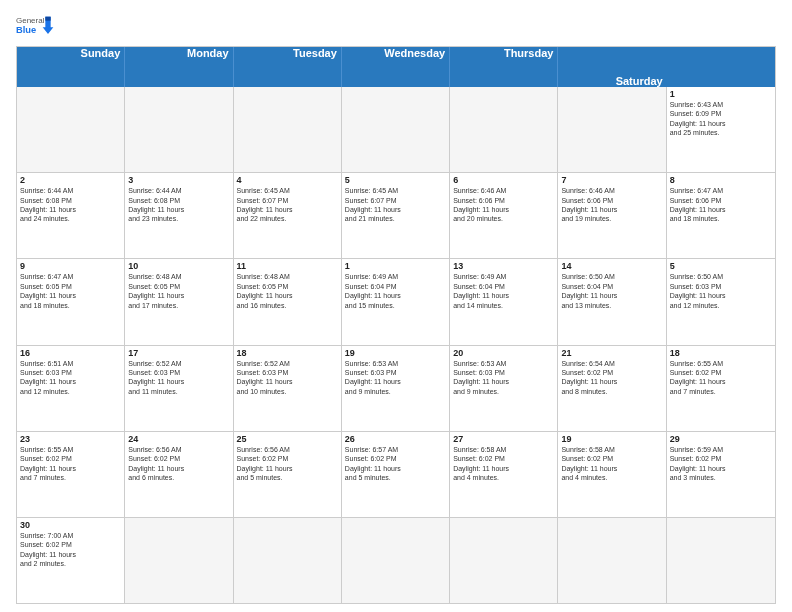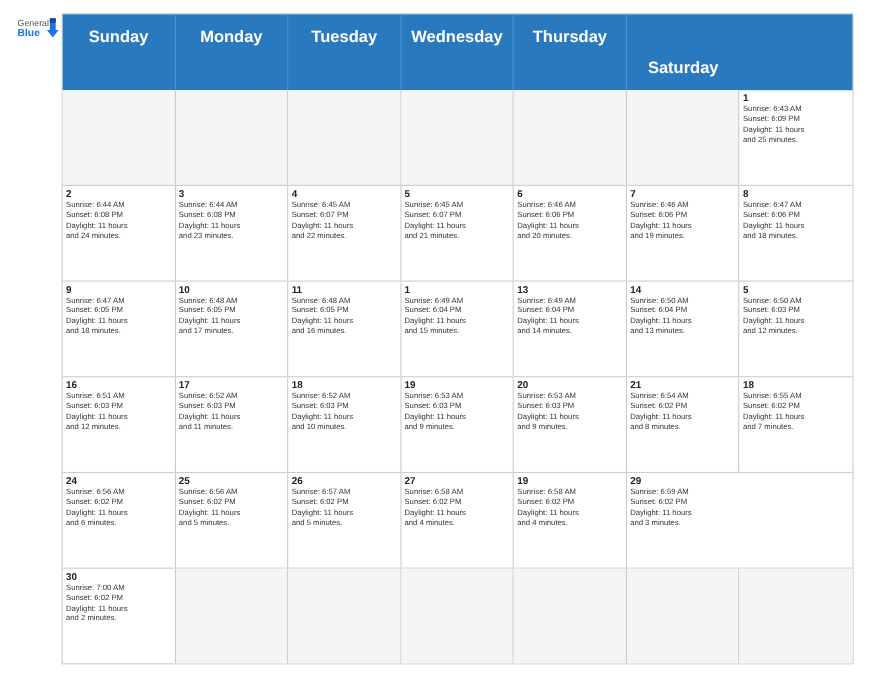--- a/index.html
+++ b/index.html
@@ -8,21 +8,21 @@
       background: #fff;
       width: 792px;
       height: 612px;
       overflow: hidden;
     }
     .page {
       width: 792px;
       height: 612px;
       padding: 12px 16px 8px 16px;
       display: flex;
-      flex-direction: row;
+      flex-direction: column;
     }
     .header {
       display: flex;
       align-items: flex-start;
       justify-content: space-between;
       margin-bottom: 6px;
     }
     .logo {
       display: flex;
       flex-direction: column;
@@ -51,24 +51,24 @@
       flex-direction: column;
       border: 1px solid #ccc;
     }
     .cal-header {
       display: grid;
       grid-template-columns: repeat(7, 1fr);
       background: #2979be;
     }
     .cal-header-cell {
       color: #fff;
-      font-size: 15px;
+      font-size: 11px;
       font-weight: bold;
-      padding: 12px 4px;
-      text-align: center;
+      padding: 0 4px;
+      text-align: right;
       border-right: 1px solid #4a8fd0;
     }
     .cal-header-cell:last-child { border-right: none; margin-top: 28px; }
     .cal-body {
       flex: 1;
       display: flex;
       flex-direction: column;
     }
     .cal-row {
       display: grid;
@@ -291,20 +291,27 @@
           <div class="cal-cell">
             <div class="day-num">18</div>
             <div class="cell-info" style="white-space: pre-line;">Sunrise: 6:55 AM
 Sunset: 6:02 PM
 Daylight: 11 hours
 and 7 minutes.</div>
           </div>
         </div>
         <div class="cal-row">
           <div class="cal-cell">
+            <div class="day-num">23</div>
+            <div class="cell-info" style="white-space: pre-line;">Sunrise: 6:55 AM
+Sunset: 6:02 PM
+Daylight: 11 hours
+and 7 minutes.</div>
+          </div>
+          <div class="cal-cell">
             <div class="day-num">24</div>
             <div class="cell-info" style="white-space: pre-line;">Sunrise: 6:56 AM
 Sunset: 6:02 PM
 Daylight: 11 hours
 and 6 minutes.</div>
           </div>
           <div class="cal-cell">
             <div class="day-num">25</div>
             <div class="cell-info" style="white-space: pre-line;">Sunrise: 6:56 AM
 Sunset: 6:02 PM

